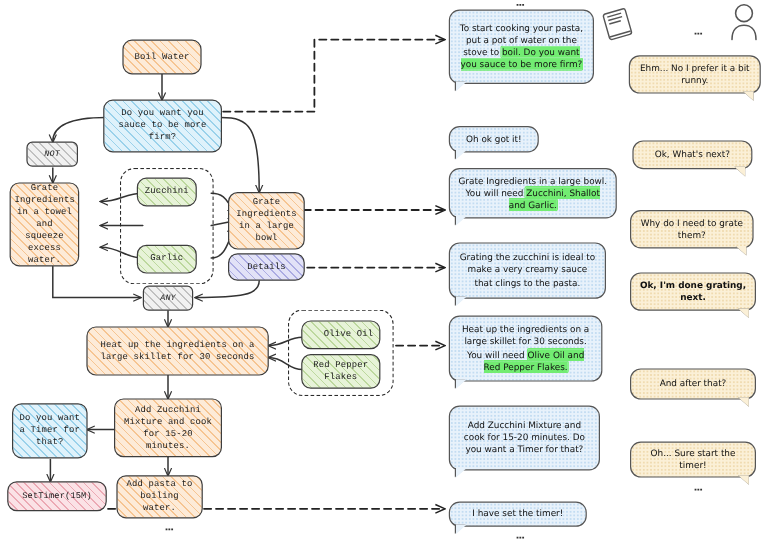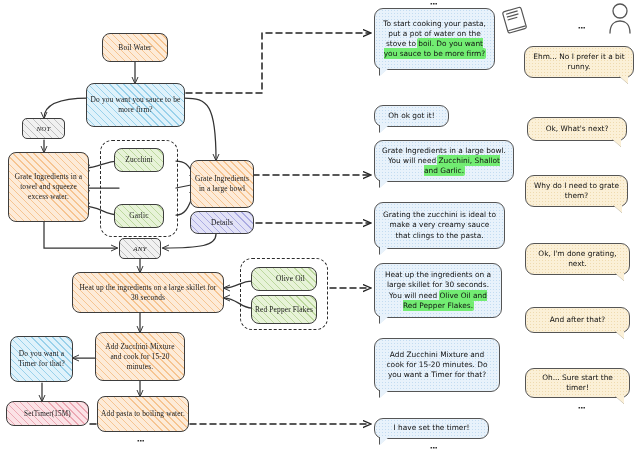--- a/index.html
+++ b/index.html
@@ -19,21 +19,21 @@
     box-sizing:border-box;
     border:1.4px solid #3d3d3d;
     border-radius:8px;
     display:flex;align-items:center;justify-content:flex-start;
     text-align:center;
     font-size:7.4px;
     line-height:10px;
     letter-spacing:.15px;
     color:#1a1a1a;
     padding:2px 3px;
-    font-family:Liberation Serif, serif;
+    font-family:Liberation Mono, monospace;
   }
   .node span{display:block;width:100%;}
 
   
   .hatch-orange{
     background-color:#fdebd8;
     background-image:repeating-linear-gradient(45deg,rgba(238,150,60,.45) 0 1px,transparent 1px 5px);
   }
   .hatch-blue{
     background-color:#dff2fb;
@@ -193,21 +193,21 @@
   </div>
 
   <div class="node hatch-blue" style="left:86px;top:83px;width:99px;height:44px;">
     <span>Do you want you sauce to be more firm?</span>
   </div>
 
   <div class="node hatch-gray small-gate" style="left:22px;top:118px;width:43px;height:21px;">
     <span>NOT</span>
   </div>
 
-  <div class="node hatch-orange" style="left:8px;top:152px;width:81px;height:70px;">
+  <div class="node hatch-orange" style="left:8px;top:152px;width:58px;height:70px;">
     <span>Grate Ingredients in a towel and squeeze excess water.</span>
   </div>
 
   <div class="node hatch-green" style="left:114px;top:148px;width:50px;height:24px;">
     <span>Zucchini</span>
   </div>
   <div class="node hatch-green" style="left:114px;top:204px;width:50px;height:24px;">
     <span>Garlic</span>
   </div>
 
@@ -239,21 +239,21 @@
   </div>
 
   <div class="node hatch-orange" style="left:95px;top:332px;width:90px;height:49px;">
     <span>Add Zucchini Mixture and cook for 15-20 minutes.</span>
   </div>
 
   <div class="node hatch-pink" style="left:6px;top:401px;width:83px;height:25px;font-size:7.2px;">
     <span>SetTimer(15M)</span>
   </div>
 
-  <div class="node hatch-orange" style="left:97px;top:396px;width:92px;height:36px;">
+  <div class="node hatch-orange" style="left:97px;top:396px;width:72px;height:36px;">
     <span>Add pasta to boiling water.</span>
   </div>
 
   <div class="dots vdots" style="left:137px;top:437px;">⋮</div>
 
   <div class="icon-wrap" style="left:499px;top:4px;">
     <svg width="32" height="32" viewBox="0 0 32 32">
       <g transform="rotate(-16 16 16)" fill="none" stroke="#555" stroke-width="1.2" stroke-linejoin="round">
         <rect x="6" y="5" width="19" height="22" rx="2"></rect>
         <path d="M6.5,24.5 L24.5,24.5"></path>
@@ -302,21 +302,21 @@
   <div class="bubble user" style="left:525px;top:175px;width:103px;height:32px;">
     <p><span>Why do I need to grate them?</span></p>
     <i class="tail"></i>
   </div>
 
   <div class="bubble assistant" style="left:374px;top:202px;width:131px;height:47px;">
     <p><span>Grating the zucchini is ideal to make a very creamy sauce that clings to the pasta.</span></p>
     <i class="tail"></i>
   </div>
 
-  <div class="bubble user" style="left:525px;top:243px;width:105px;height:32px;">
+  <div class="bubble user" style="left:525px;top:227px;width:105px;height:32px;font-weight:bold;">
     <p><span>Ok, I'm done grating, next.</span></p>
     <i class="tail"></i>
   </div>
 
   <div class="bubble assistant" style="left:374px;top:263px;width:128px;height:55px;">
     <p><span>Heat up the ingredients on a large skillet for 30 seconds. You will need </span><span class="hl">Olive Oil and Red Pepper Flakes.</span></p>
     <i class="tail"></i>
   </div>
 
   <div class="bubble user" style="left:525px;top:307px;width:105px;height:26px;">

